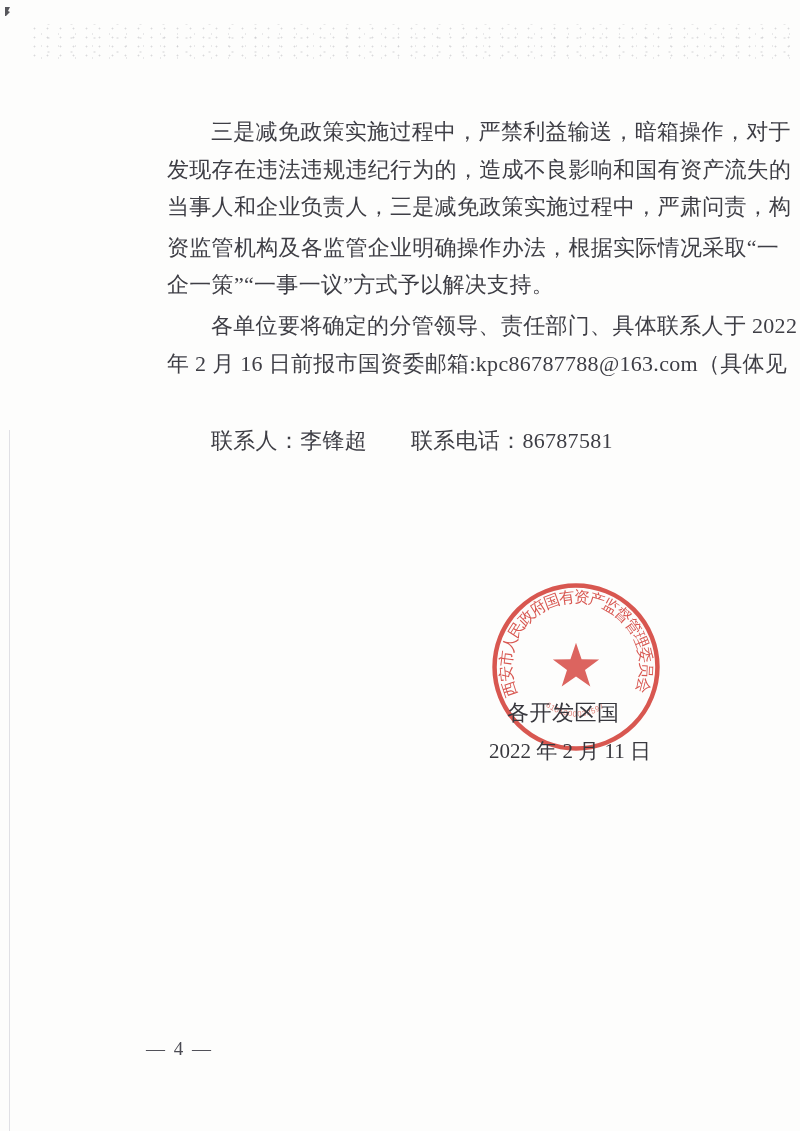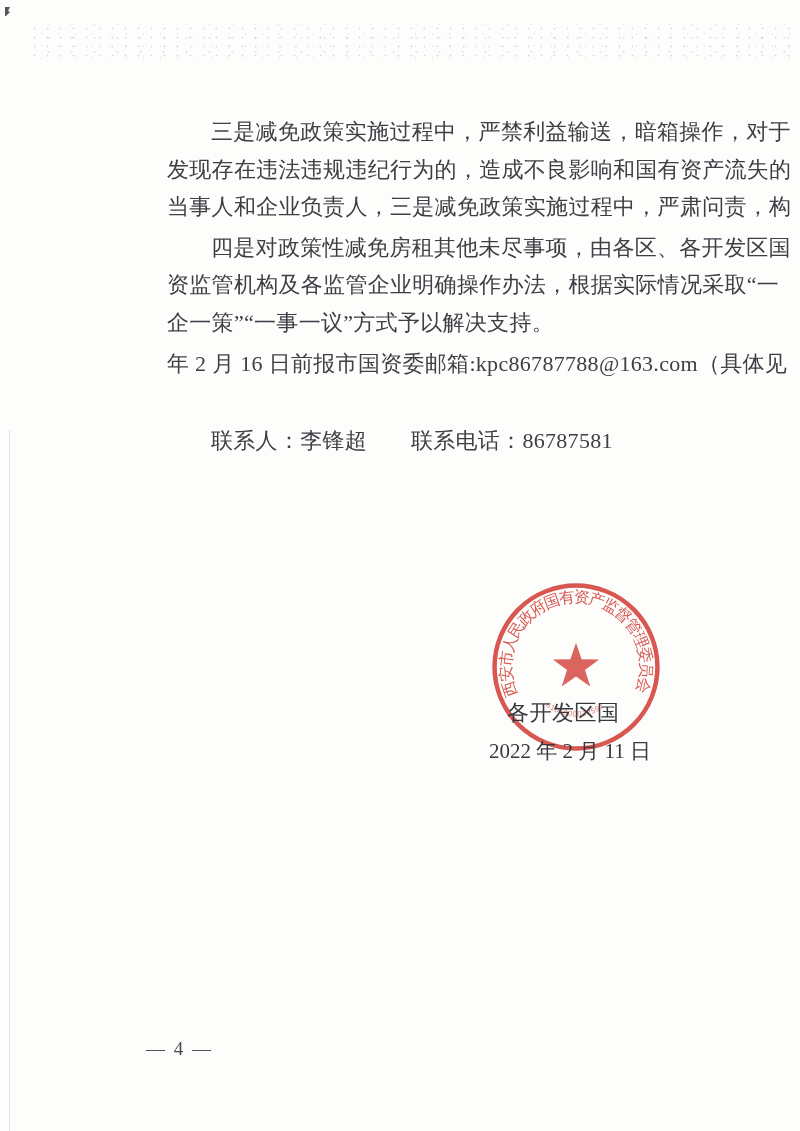--- a/index.html
+++ b/index.html
@@ -78,25 +78,25 @@
   <div class="edge-line"></div>
 
   <main class="body-text">
     <div id="paragraphs">
         <div class="para">
           <div class="line indent">三是减免政策实施过程中，严禁利益输送，暗箱操作，对于</div>
           <div class="line">发现存在违法违规违纪行为的，造成不良影响和国有资产流失的</div>
           <div class="line">当事人和企业负责人，三是减免政策实施过程中，严肃问责，构</div>
         </div>
         <div class="para">
-          <div class="line indent">四是对政策性减免房租其他未尽事项，由各区、各开发区国</div>
           <div class="line">资监管机构及各监管企业明确操作办法，根据实际情况采取“一</div>
           <div class="line">企一策”“一事一议”方式予以解决支持。</div>
         </div>
         <div class="para">
+          <div class="line indent">各单位要将确定的分管领导、责任部门、具体联系人于 2022</div>
           <div class="line">年 2 月 16 日前报市国资委邮箱:kpc86787788@163.com（具体见</div>
         </div>
       </div>
     <div class="contact-line">
       <span class="contact-person">联系人：李锋超</span>
       <span class="contact-phone">联系电话：86787581</span>
     </div>
   </main>
 
   <svg class="seal" viewBox="0 0 200 200">

